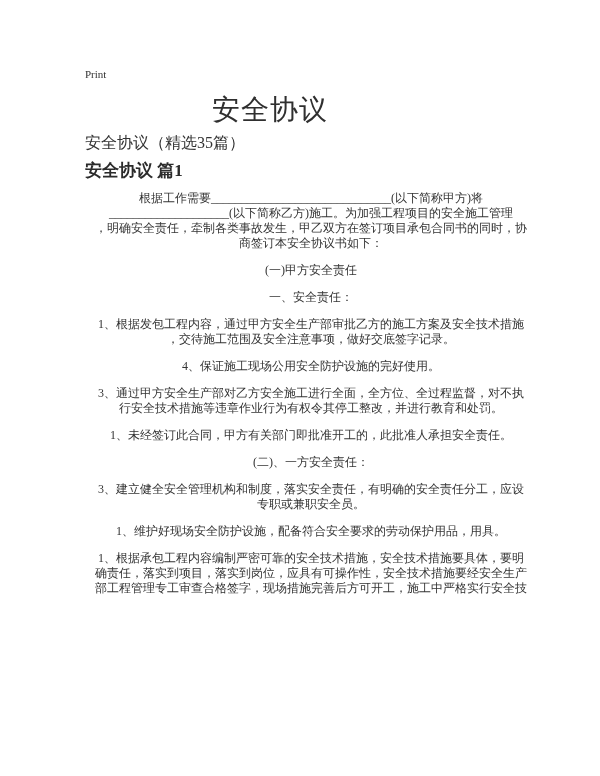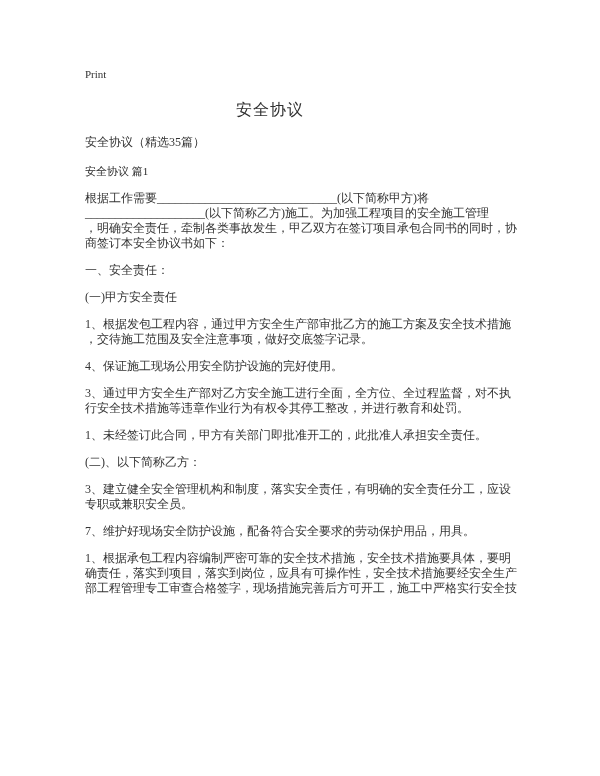--- a/index.html
+++ b/index.html
@@ -23,43 +23,44 @@
   .print-link {
     font-size: 11px;
     line-height: 13px;
     margin: 0 0 17px 0;
     color: #333333;
     text-decoration: none;
     display: inline-block;
     cursor: pointer;
   }
   .doc-title {
-    font-size: 16px;
+    font-size: 28px;
     line-height: 24px;
     font-weight: 400;
     text-align: center;
     margin: 0 0 13px 0;
     color: #2f2f2f;
     letter-spacing: 1px;
   }
   .doc-subtitle {
-    font-size: 12px;
+    font-size: 16px;
     line-height: 15px;
     margin: 0 0 13px 0;
     color: #333333;
   }
   .doc-section-title {
-    font-size: 11px;
+    font-size: 17px;
     line-height: 16px;
-    font-weight: 400;
+    font-weight: 700;
     margin: 0 0 12px 0;
     color: #2b2b2b;
   }
   .body-text {
     width: 452px;
+    text-align: center;
   }
   .body-text p {
     font-size: 12px;
     line-height: 15px;
     margin: 0 0 12px 0;
     white-space: pre-line;
     color: #333333;
     letter-spacing: 0;
   }
 </style>
@@ -74,30 +75,30 @@
 
   <div class="doc-subtitle">安全协议（精选35篇）</div>
 
   <h2 class="doc-section-title">安全协议 篇1</h2>
 
   <div class="body-text">
     <p>根据工作需要______________________________(以下简称甲方)将
 ____________________(以下简称乙方)施工。为加强工程项目的安全施工管理
 ，明确安全责任，牵制各类事故发生，甲乙双方在签订项目承包合同书的同时，协
 商签订本安全协议书如下：</p>
+    <p>(一)甲方安全责任</p>
     <p>一、安全责任：</p>
-    <p>(一)甲方安全责任</p>
     <p>1、根据发包工程内容，通过甲方安全生产部审批乙方的施工方案及安全技术措施
 ，交待施工范围及安全注意事项，做好交底签字记录。</p>
     <p>4、保证施工现场公用安全防护设施的完好使用。</p>
     <p>3、通过甲方安全生产部对乙方安全施工进行全面，全方位、全过程监督，对不执
 行安全技术措施等违章作业行为有权令其停工整改，并进行教育和处罚。</p>
     <p>1、未经签订此合同，甲方有关部门即批准开工的，此批准人承担安全责任。</p>
-    <p>(二)、以下简称乙方：</p>
+    <p>(二)、一方安全责任：</p>
     <p>3、建立健全安全管理机构和制度，落实安全责任，有明确的安全责任分工，应设
 专职或兼职安全员。</p>
-    <p>7、维护好现场安全防护设施，配备符合安全要求的劳动保护用品，用具。</p>
+    <p>1、维护好现场安全防护设施，配备符合安全要求的劳动保护用品，用具。</p>
     <p>1、根据承包工程内容编制严密可靠的安全技术措施，安全技术措施要具体，要明
 确责任，落实到项目，落实到岗位，应具有可操作性，安全技术措施要经安全生产
 部工程管理专工审查合格签字，现场措施完善后方可开工，施工中严格实行安全技</p>
   </div>
 
 </div>
 
 </body></html>

